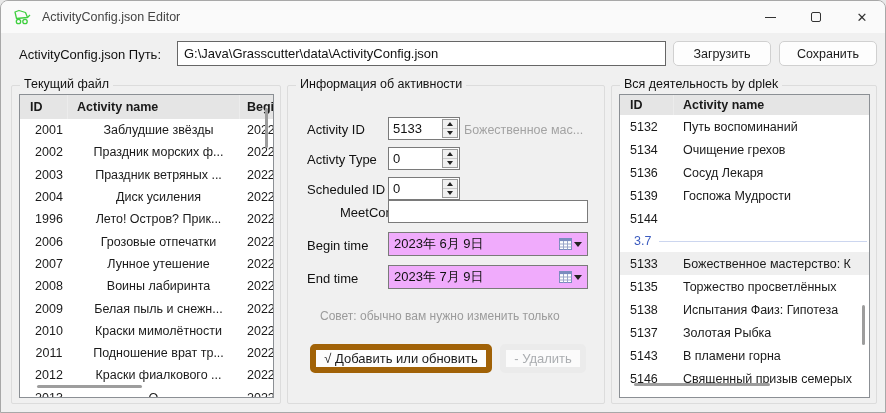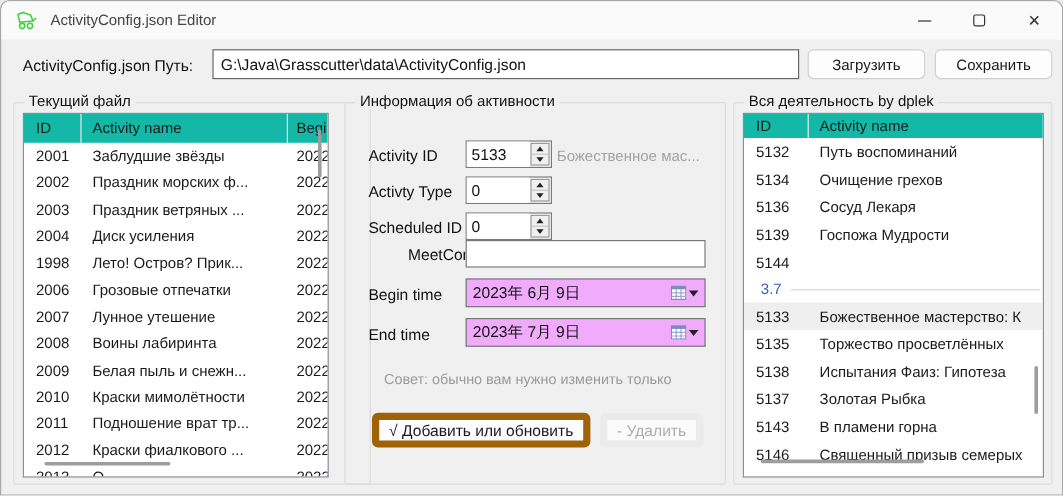--- a/index.html
+++ b/index.html
@@ -35,31 +35,31 @@
     font-family: "Liberation Sans", sans-serif; font-size: 12.5px; color: #1a1a1a;
   }
   .btn-load { left: 672px; }
   .btn-save { left: 778px; }
   
   .group { position: absolute; border: 1px solid #dcdcdc; border-radius: 2px; }
   .group-label {
     position: absolute; top: -9px; left: 8px; background: #f0f0f0;
     padding: 0 4px; font-size: 12.5px; color: #111; white-space: nowrap;
   }
-  .grp-left   { left: 10px;  top: 84px; width: 298px; height: 319px; }
+  .grp-left   { left: 10px;  top: 84px; width: 270px; height: 319px; text-align: center; }
   .grp-middle { left: 286px; top: 84px; width: 318px; height: 319px; }
   .grp-right  { left: 610px; top: 84px; width: 266px; height: 319px; }
   
   .listview {
     position: absolute; left: 7px; top: 8px; background: #fff;
     border: 1px solid #8b8f94; overflow: hidden;
   }
   .lv-left  { width: 255px; height: 304px; }
   .lv-right { width: 251px; height: 304px; }
-  .lheader { display: flex; align-items: center; background: #14b8a6; }
+  .lheader { display: flex; align-items: center; background: #e5e5e5; font-weight: bold; }
   .lv-left  .lheader { height: 24px; }
   .lv-right .lheader { height: 20px; }
   .hcell {
     font-size: 12.5px; color: #1a1a1a; height: 100%;
     display: flex; align-items: center; border-right: 1px solid #ececec;
     overflow: hidden; white-space: nowrap;
   }
   .hcell:last-child { border-right: none; }
   .lrows { position: absolute; left: 0; right: 0; bottom: 0; overflow: hidden; }
   .lv-left  .lrows { top: 24px; }
@@ -187,21 +187,21 @@
             <span class="cell c-id">2003</span>
             <span class="cell c-name">Праздник ветряных ...</span>
             <span class="cell c-begin">2022</span>
           </div>
           <div class="lrow">
             <span class="cell c-id">2004</span>
             <span class="cell c-name">Диск усиления</span>
             <span class="cell c-begin">2022</span>
           </div>
           <div class="lrow">
-            <span class="cell c-id">1998</span>
+            <span class="cell c-id">1996</span>
             <span class="cell c-name">Лето! Остров? Прик...</span>
             <span class="cell c-begin">2022</span>
           </div>
           <div class="lrow">
             <span class="cell c-id">2006</span>
             <span class="cell c-name">Грозовые отпечатки</span>
             <span class="cell c-begin">2022</span>
           </div>
           <div class="lrow">
             <span class="cell c-id">2007</span>

